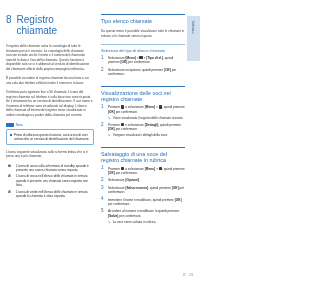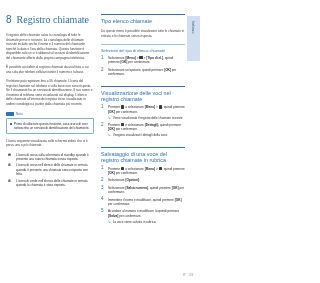--- a/index.html
+++ b/index.html
@@ -16,21 +16,21 @@
   .col{position:absolute;top:0;}
   .col-left{left:6px;width:88px;}
   .col-right{left:101px;width:84px;}
 
   
   .chapter{display:flex;gap:5px;margin-top:14px;}
   .chap-num{
     color:#2b72b8;font-size:10px;font-weight:normal;line-height:11px;
   }
   .chap-title{
-    color:#2b72b8;font-size:10px;line-height:11px;font-family:Liberation Serif, serif;
+    color:#2b72b8;font-size:10px;line-height:11px;
   }
 
   
   p.body{
     font-size:3.15px;line-height:4.5px;margin:5px 0 0 0;
     text-align:left;color:#3a3a3a;
   }
   .col-left p.body:first-of-type{margin-top:8px;}
 
   

